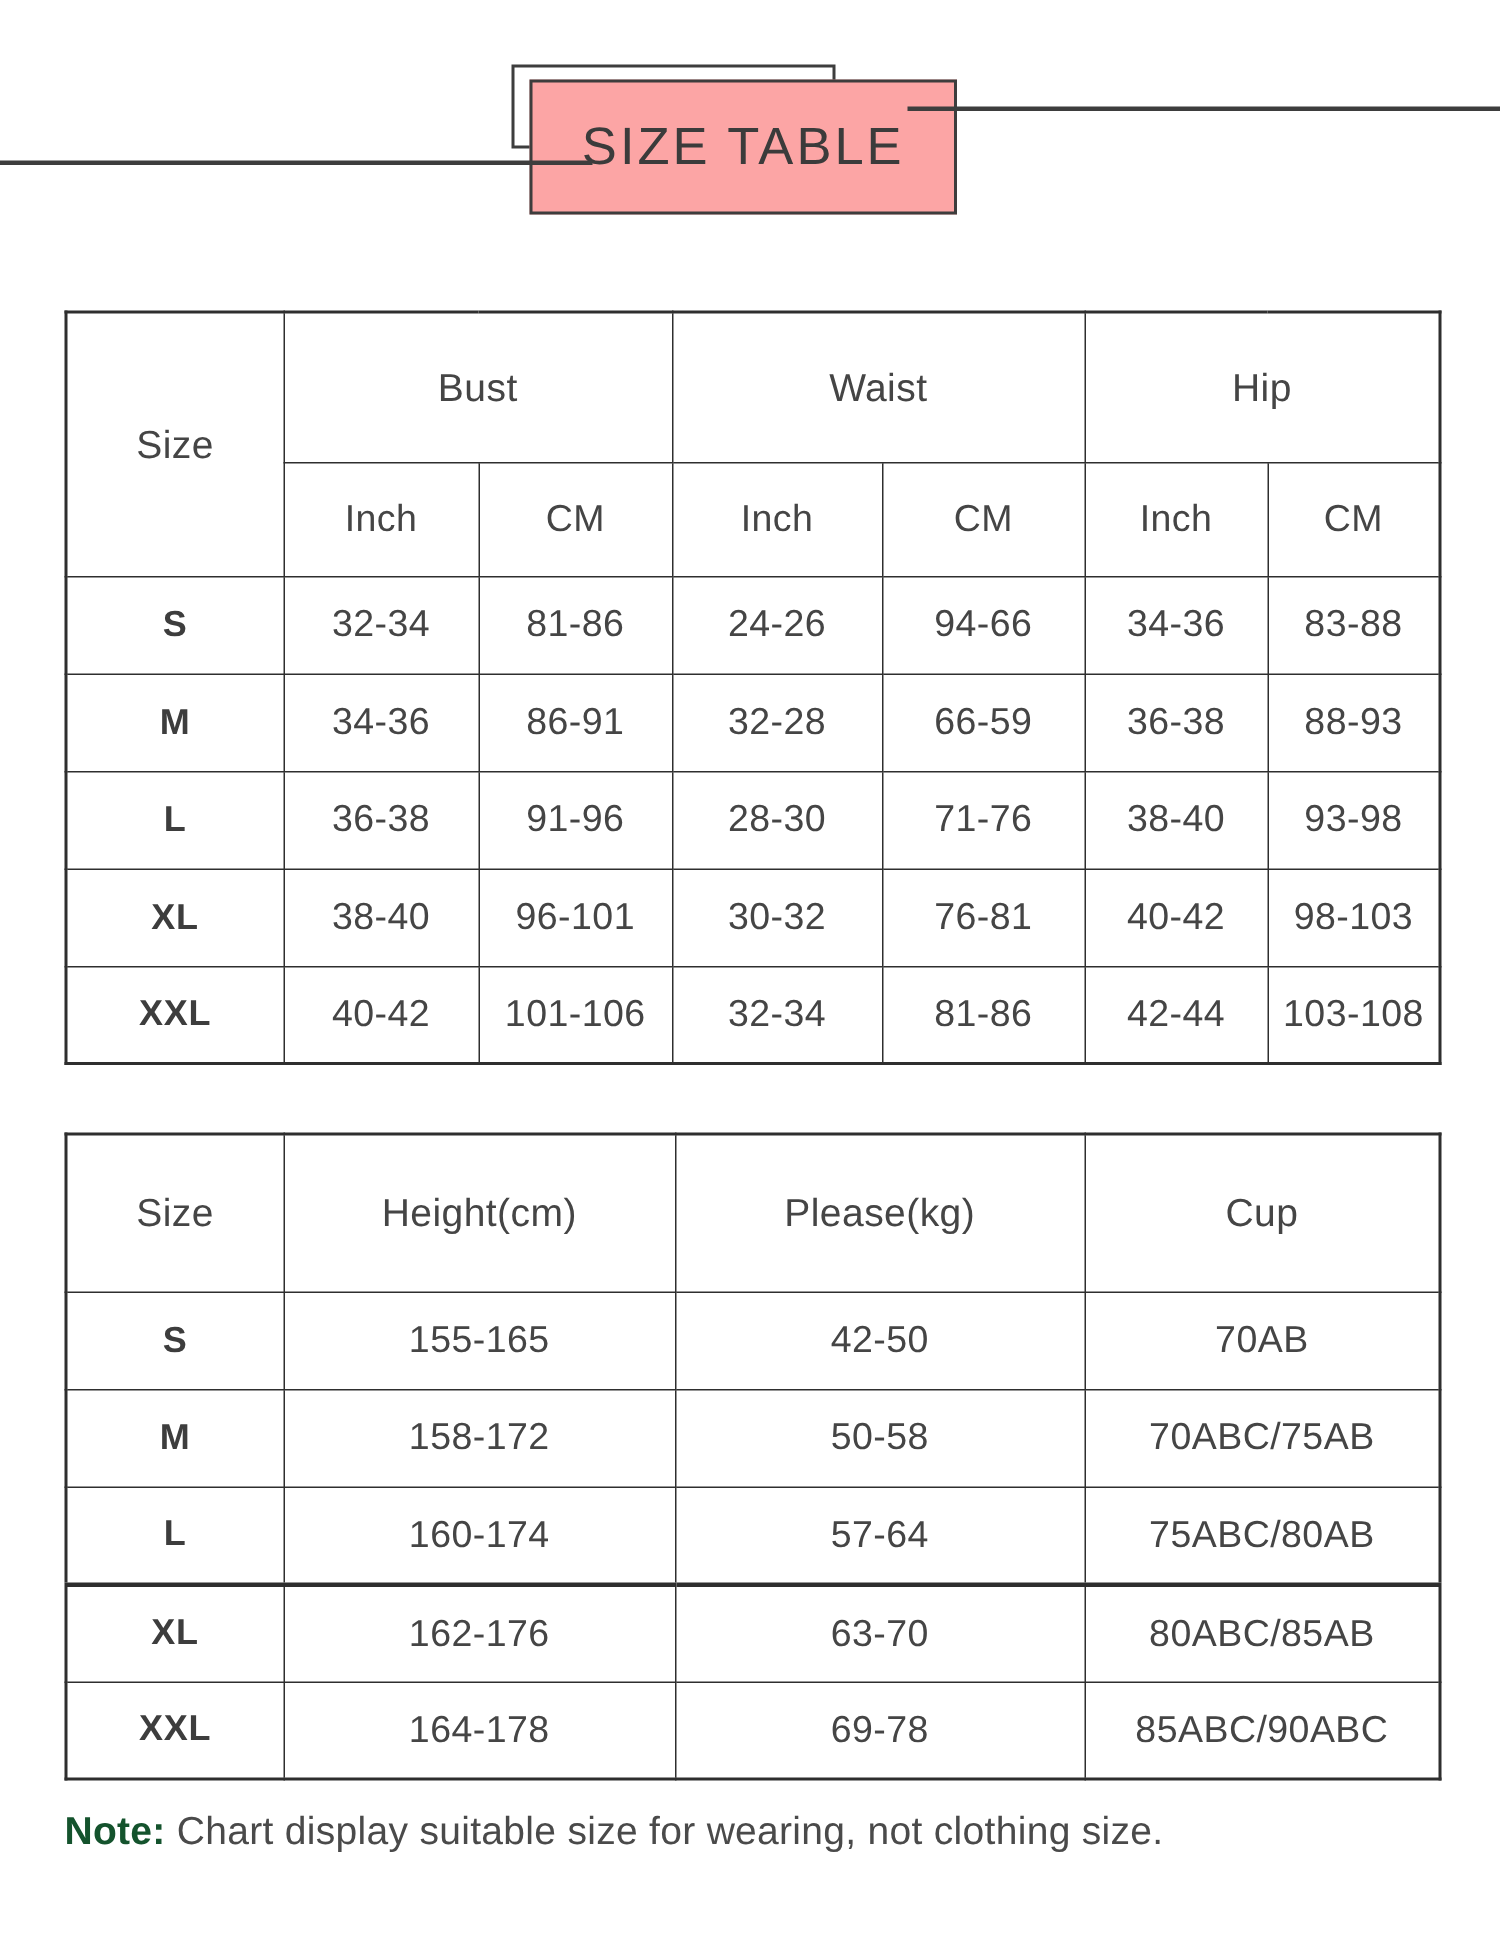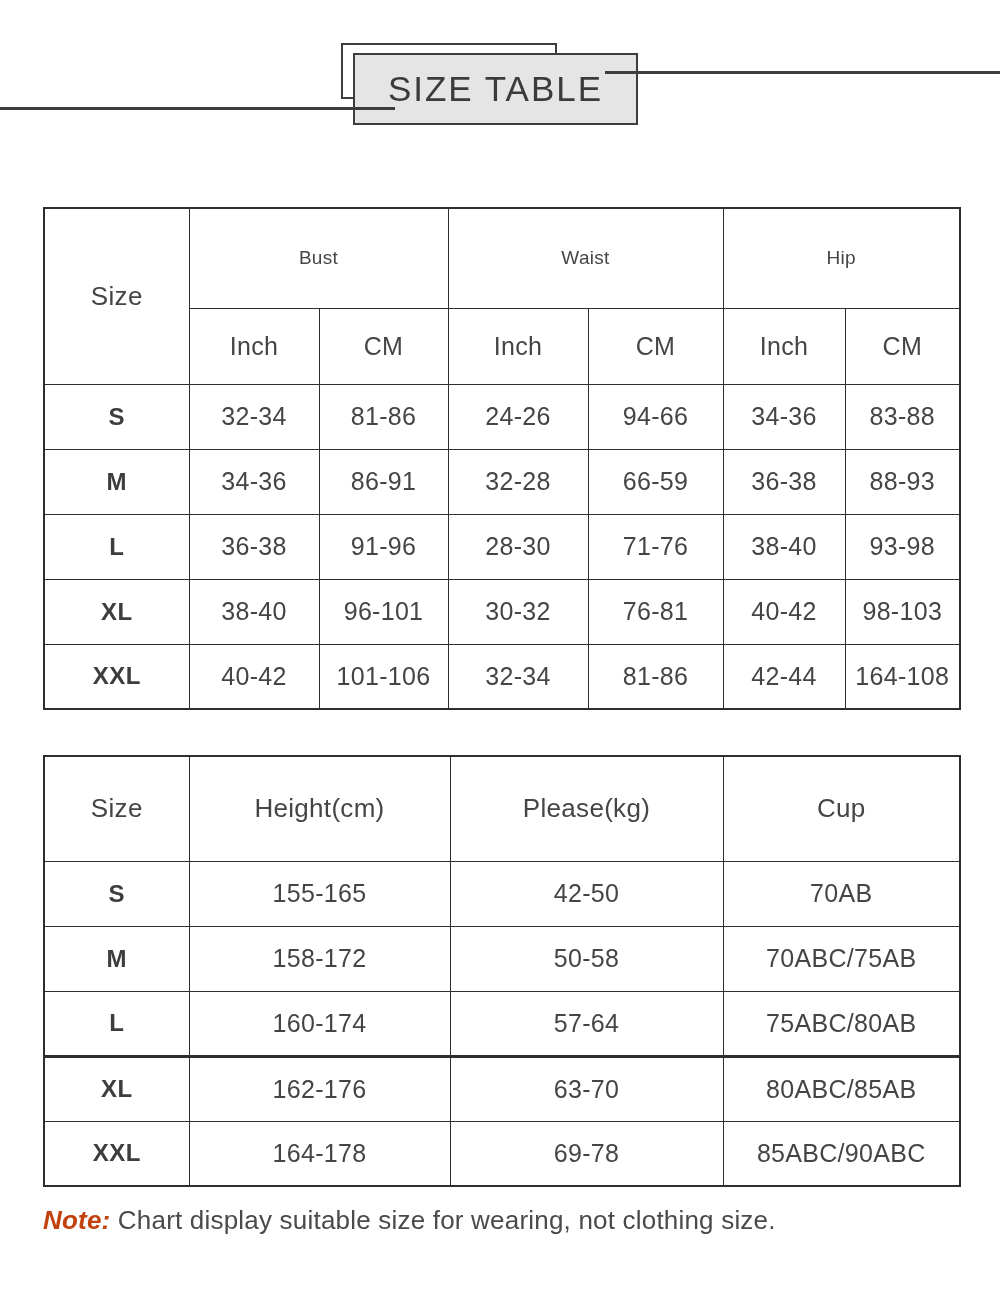--- a/index.html
+++ b/index.html
@@ -27,23 +27,23 @@
     position: absolute;
     left: 341px; top: 43px;
     width: 216px; height: 56px;
     border: 2px solid #3d3d3d;
     background: #ffffff;
     z-index: 1;
   }
   .box-front {
     position: absolute;
     left: 353px; top: 53px;
-    width: 285px; height: 72px;
+    width: 285px; height: 90px;
     border: 2px solid #3d3d3d;
-    background: #e5e5e5;
+    background: #fca5a5;
     z-index: 2;
     display: flex;
     align-items: center;
     justify-content: center;
   }
   .title-text {
     font-size: 35px;
     font-weight: 500;
     letter-spacing: 2px;
     color: #3b3b3b;
@@ -62,21 +62,21 @@
     vertical-align: middle;
     font-size: 25px;
     letter-spacing: 0.3px;
     color: #454545;
     overflow: hidden;
   }
   .t1 { left: 43px; top: 207px; width: 916px; }
   .t1 tr.h1   { height: 100px; }
   .t1 tr.h2   { height: 76px; }
   .t1 tr.data { height: 65px; }
-  .t1 td.group { font-size: 19px; }
+  .t1 td.group { font-size: 26px; }
   .t1 td.corner { font-size: 26px; }
 
   .t2 { left: 43px; top: 755px; width: 916px; }
   .t2 tr.head { height: 105px; }
   .t2 tr.data { height: 65px; }
   .t2 td.head-cell { font-size: 26px; }
   .t2 tr.thick td { border-bottom: 3px solid #2e2e2e; }
 
   td.sz {
     font-weight: 600;
@@ -88,21 +88,21 @@
   
   .note {
     position: absolute;
     left: 43px;
     top: 1202px;
     font-size: 26px;
     line-height: 37px;
     color: #4a4a4a;
     letter-spacing: 0.2px;
   }
-  .note b { font-weight: 700; color: #c2410c; font-style: italic; }
+  .note b { font-weight: 700; color: #14532d; }
 </style>
 </head>
 <body>
 
 <div class="page">
 
   <div class="decor-line line-left"></div>
   <div class="decor-line line-right"></div>
   <div class="box-back"></div>
   <div class="box-front">
@@ -170,21 +170,21 @@
         <td>40-42</td>
         <td>98-103</td>
       </tr>
       <tr class="data">
         <td class="sz">XXL</td>
         <td>40-42</td>
         <td>101-106</td>
         <td>32-34</td>
         <td>81-86</td>
         <td>42-44</td>
-        <td>164-108</td>
+        <td>103-108</td>
       </tr>
     </tbody>
   </table>
 
   <table class="t2">
     <colgroup>
       <col style="width:145px">
         <col style="width:261px">
         <col style="width:273px">
       <col style="width:237px">

